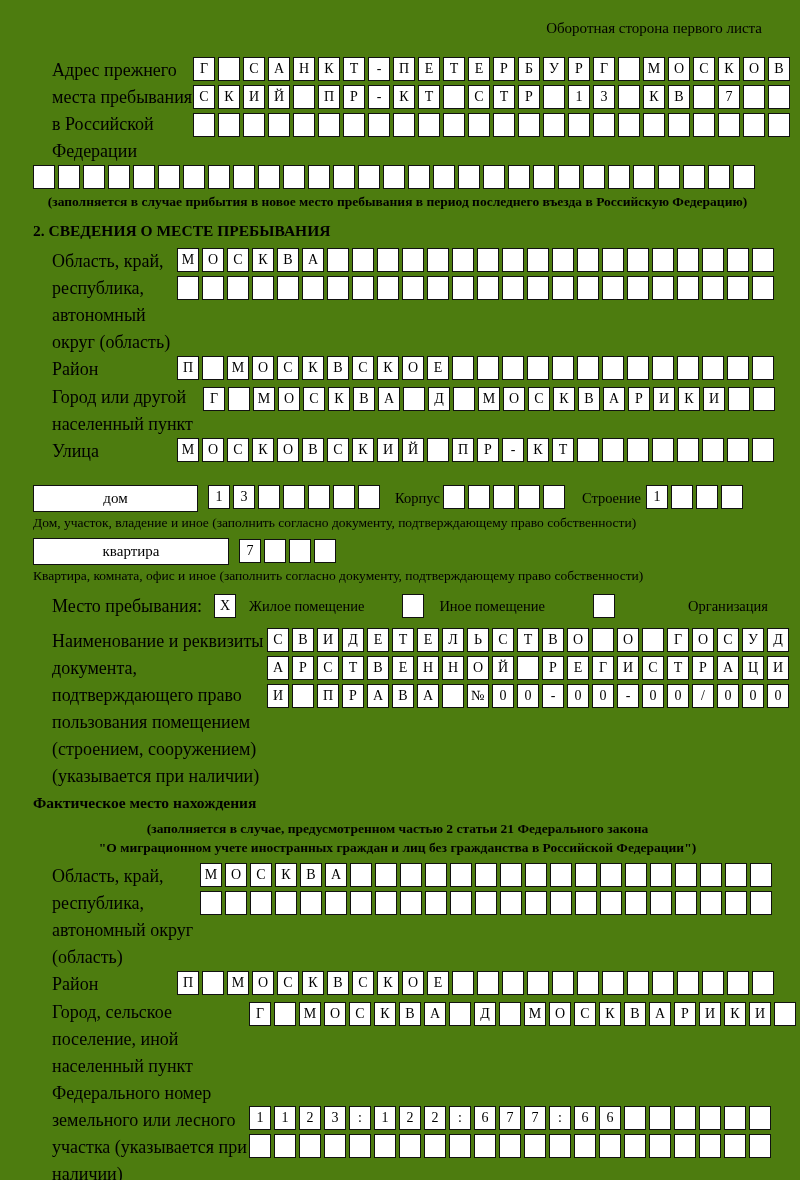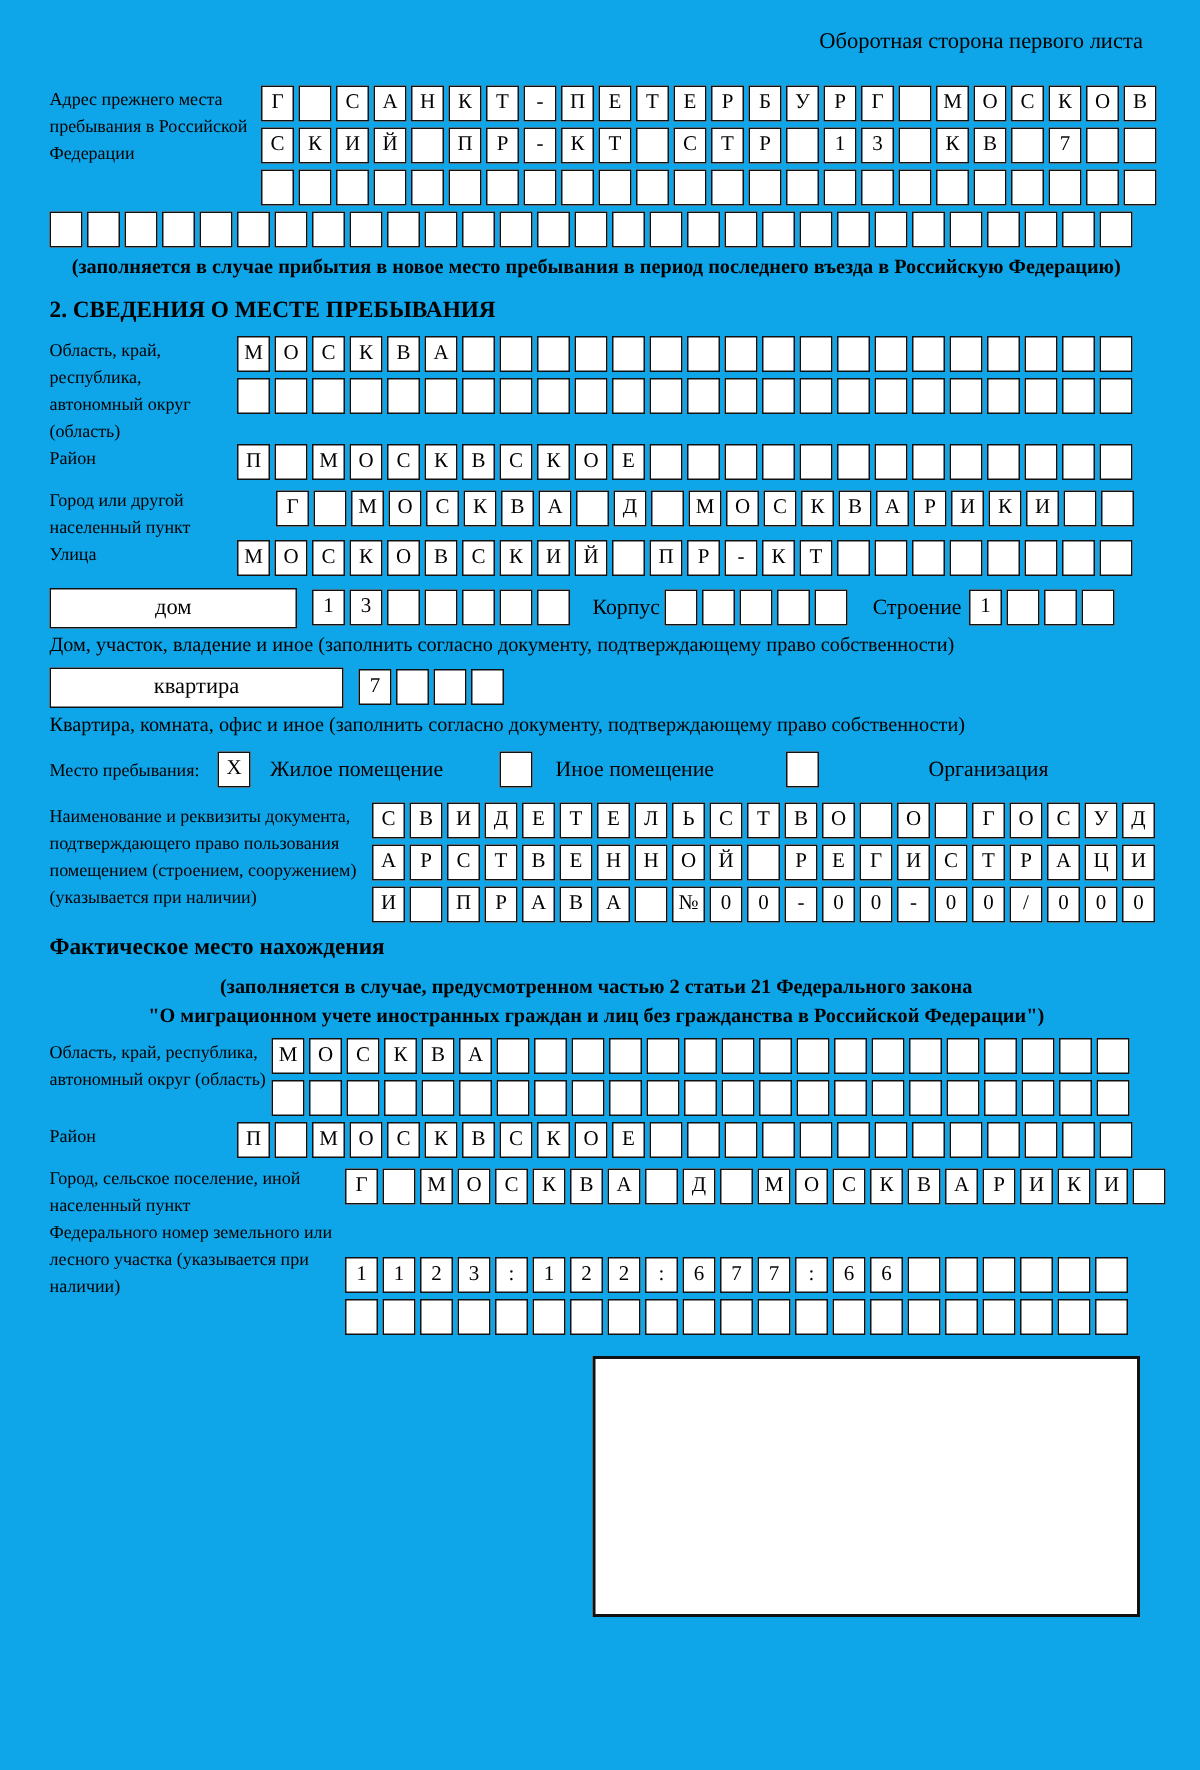--- a/index.html
+++ b/index.html
@@ -1,21 +1,21 @@
 <!DOCTYPE html>
 <html><head>
 <meta charset="utf-8">
 <style>
   html,body{margin:0;padding:0;background:#fff;color:#000;}
   body{font-family:"Liberation Serif","DejaVu Serif",serif;}
-  .page{position:relative;width:800px;height:1180px;background:#0ea5e9;overflow:hidden;}
+  .page{position:relative;width:800px;height:1180px;background:#4d7c0f;overflow:hidden;}
   .content{padding:0 38px 0 33px;}
   .top-title{text-align:right;font-size:15px;margin-top:20px;}
   .frow{display:flex;align-items:flex-start;}
-  .lbl{font-size:12px;line-height:1.5;flex:none;}
+  .lbl{font-size:18px;line-height:1.5;flex:none;margin-left:19px;}
   .box-col{flex:none;}
   .box-row{display:flex;margin-bottom:4px;}
   .cbox{flex:none;box-sizing:border-box;width:22px;height:24px;border:1.6px solid #111;
         margin-right:3px;display:flex;align-items:center;justify-content:center;
         font-size:14px;font-family:"Liberation Serif",serif;background:#fff;}
   .note{font-size:13.5px;line-height:1.4;}
   .note-center{text-align:center;font-weight:bold;}
   .sec-header{text-align:left;font-weight:bold;font-size:15.5px;margin:10px 0 8px 0;}
   .widebox{box-sizing:border-box;border:1.8px solid #111;height:27px;display:flex;
            align-items:center;justify-content:center;font-size:15px;flex:none;background:#fff;}
@@ -289,21 +289,21 @@
           <div class="cbox"></div>
           <div class="cbox"></div>
           <div class="cbox"></div>
           <div class="cbox"></div>
           <div class="cbox"></div>
           <div class="cbox"></div>
           <div class="cbox"></div>
         </div>
     </div>
 
-    <div class="frow" style="margin-top:4px;align-items:center;">
+    <div class="frow" style="margin-top:19px;">
       <div class="widebox" style="width:165px;">дом</div>
       <div class="box-row" style="margin:0 0 0 10px;">
           <div class="cbox">1</div>
           <div class="cbox">3</div>
           <div class="cbox"></div>
           <div class="cbox"></div>
           <div class="cbox"></div>
           <div class="cbox"></div>
           <div class="cbox"></div>
         </div>

